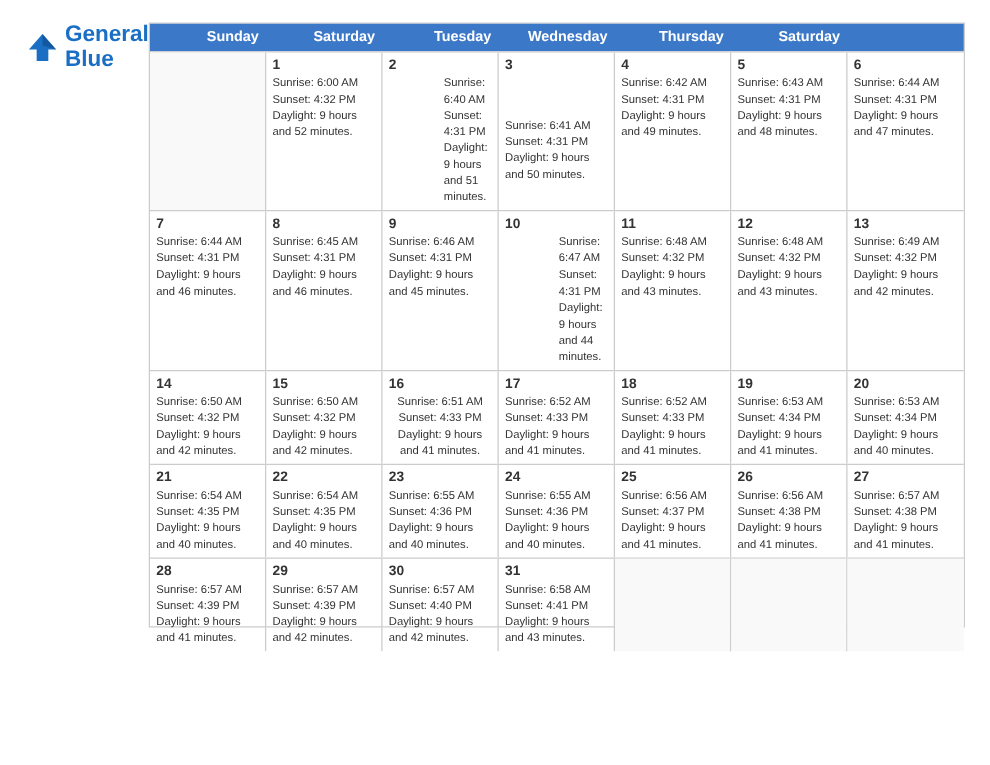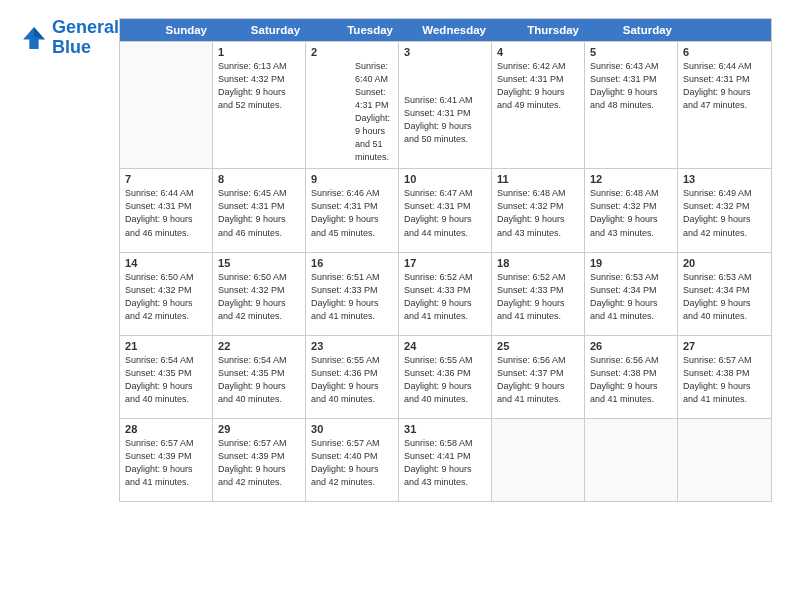--- a/index.html
+++ b/index.html
@@ -139,21 +139,21 @@
         <div class="cal-header-cell">Tuesday</div>
         <div class="cal-header-cell">Wednesday</div>
         <div class="cal-header-cell">Thursday</div>
         <div class="cal-header-cell">Saturday</div>
       </div>
     <div class="cal-body">
     <div class="cal-week">
           <div class="cal-cell empty"></div>
           <div class="cal-cell">
             <span class="day-num">1</span>
-            <div class="day-info" style="white-space: pre-line;">Sunrise: 6:13 AM
+            <div class="day-info" style="white-space: pre-line;">Sunrise: 6:00 AM
 Sunset: 4:32 PM
 Daylight: 9 hours
 and 52 minutes.</div>
           </div>
           <div class="cal-cell">
             <span class="day-num">2</span>
             <div class="day-info" style="white-space: pre-line; margin-left: 44px;">Sunrise: 6:40 AM
 Sunset: 4:31 PM
 Daylight: 9 hours
 and 51 minutes.</div>
@@ -204,21 +204,21 @@
           </div>
           <div class="cal-cell">
             <span class="day-num">9</span>
             <div class="day-info" style="white-space: pre-line;">Sunrise: 6:46 AM
 Sunset: 4:31 PM
 Daylight: 9 hours
 and 45 minutes.</div>
           </div>
           <div class="cal-cell">
             <span class="day-num">10</span>
-            <div class="day-info" style="white-space: pre-line;">Sunrise: 6:47 AM
+            <div class="day-info" style="white-space: pre-line; margin-left: 43px;">Sunrise: 6:47 AM
 Sunset: 4:31 PM
 Daylight: 9 hours
 and 44 minutes.</div>
           </div>
           <div class="cal-cell">
             <span class="day-num">11</span>
             <div class="day-info" style="white-space: pre-line;">Sunrise: 6:48 AM
 Sunset: 4:32 PM
 Daylight: 9 hours
 and 43 minutes.</div>
@@ -248,21 +248,21 @@
           </div>
           <div class="cal-cell">
             <span class="day-num">15</span>
             <div class="day-info" style="white-space: pre-line;">Sunrise: 6:50 AM
 Sunset: 4:32 PM
 Daylight: 9 hours
 and 42 minutes.</div>
           </div>
           <div class="cal-cell">
             <span class="day-num">16</span>
-            <div class="day-info" style="white-space: pre-line;">Sunrise: 6:51 AM
+            <div class="day-info" style="white-space: pre-line; text-align: center;">Sunrise: 6:51 AM
 Sunset: 4:33 PM
 Daylight: 9 hours
 and 41 minutes.</div>
           </div>
           <div class="cal-cell">
             <span class="day-num">17</span>
             <div class="day-info" style="white-space: pre-line;">Sunrise: 6:52 AM
 Sunset: 4:33 PM
 Daylight: 9 hours
 and 41 minutes.</div>

